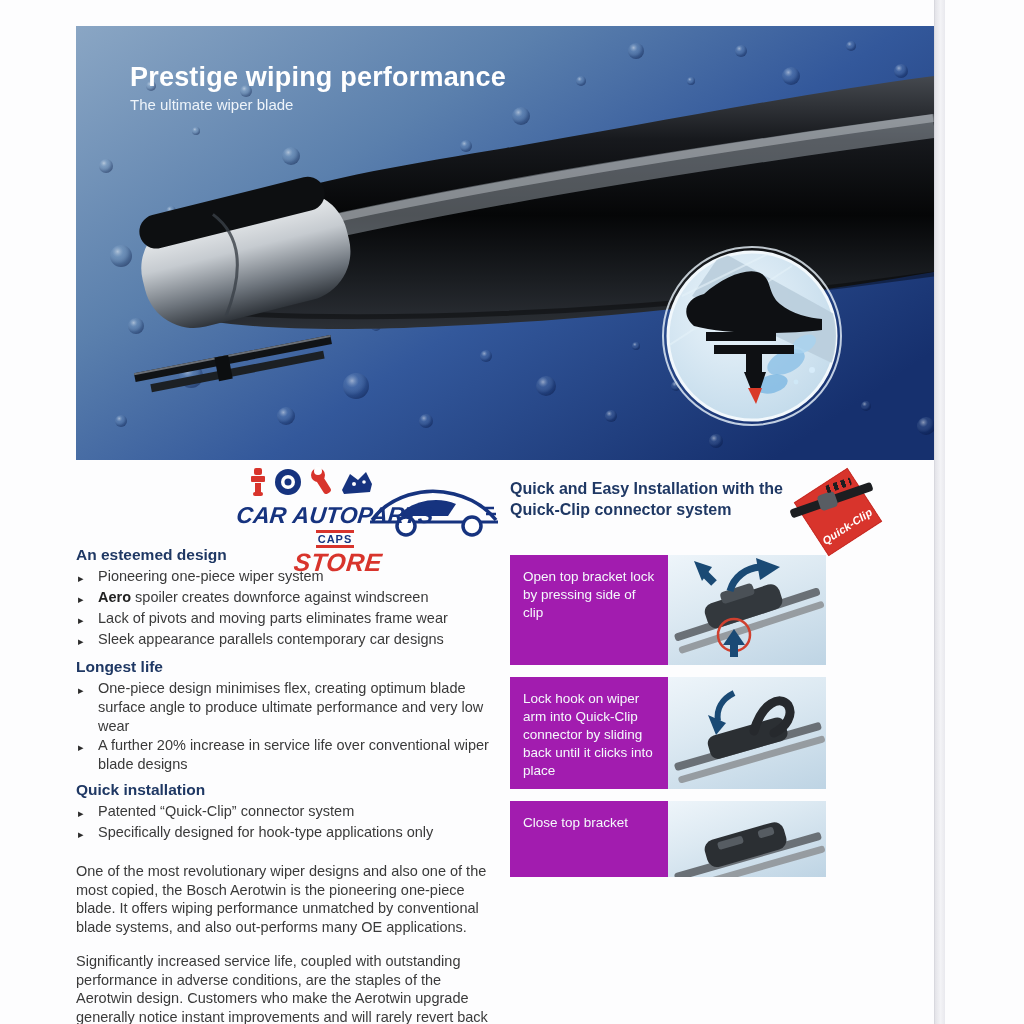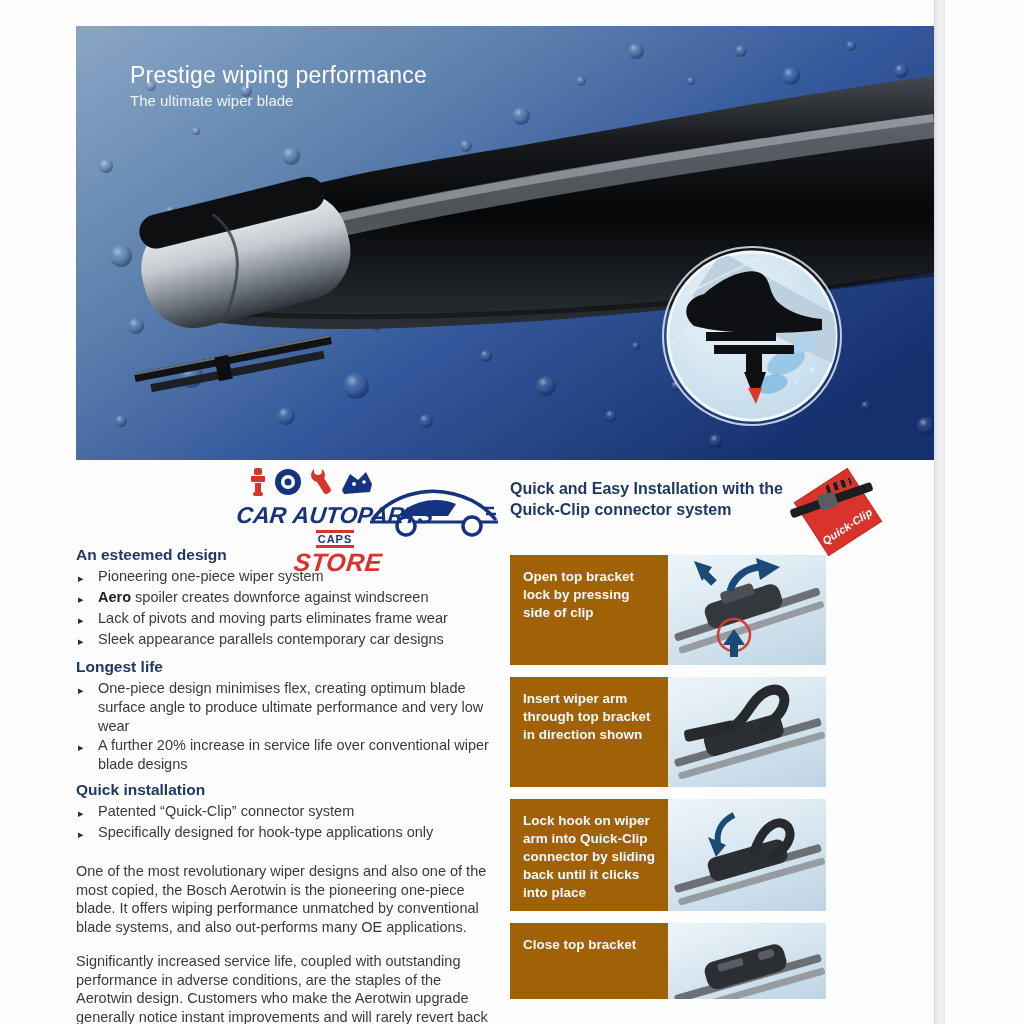--- a/index.html
+++ b/index.html
@@ -7,21 +7,21 @@
   .page { position:relative; width:1024px; height:1024px; background:#fdfdfe; }
 
   
   .page-edge { position:absolute; left:934px; top:0; width:11px; height:1024px;
     background:linear-gradient(90deg,#e3e3e8,#f3f3f6 55%,#e9e9ee); border-left:1px solid #d8d8de; }
 
   
   .hero { position:absolute; left:76px; top:26px; width:858px; height:434px; overflow:hidden; }
   .hero svg { display:block; }
   .hero-text { position:absolute; left:54px; top:36px; color:#fff; }
-  .hero-title { font-size:23px; font-weight:normal; letter-spacing:.2px; }
+  .hero-title { font-size:27px; font-weight:bold; letter-spacing:.2px; }
   .hero-subtitle { font-size:15px; font-weight:normal; color:#eef4fa; margin-top:3px; }
 
   
   .logo { position:absolute; left:220px; top:466px; width:280px; height:92px; }
   .logo-icons { position:absolute; left:26px; top:0; }
   .logo-car { position:absolute; left:148px; top:4px; }
   .logo-textrow { position:absolute; left:0; top:36px; width:230px; text-align:center; }
   .logo-line1 { font-style:italic; font-weight:bold; color:#16337f; font-size:23px; letter-spacing:0; white-space:nowrap; transform:skewX(-6deg); }
   .logo-line2 { display:flex; align-items:center; justify-content:center; margin-top:1px;flex-direction:column; }
   .logo-dash { height:3px; width:38px; background:#d8342c; }
@@ -46,22 +46,22 @@
     transform:rotate(-33deg); box-shadow:0 0 0 1px rgba(170,30,25,.4) inset; }
   .qc-blade-stripe { position:absolute; left:-10px; top:14px; width:86px; height:9px; background:#1c1e21; transform:rotate(14deg); border-radius:3px; }
   .qc-blade-stripe::after { content:""; position:absolute; left:30px; top:-4px; width:18px; height:16px; background:#585d63; border-radius:4px; }
   .qc-dots { position:absolute; right:4px; top:6px; width:26px; height:8px;
     background:repeating-linear-gradient(90deg,#1c1e21 0 4px,transparent 4px 8px); transform:rotate(14deg); border-radius:2px; }
   .qc-label { position:absolute; bottom:9px; left:0; width:100%; text-align:center; color:#fff;
     font-style:italic; font-weight:bold; font-size:11px; letter-spacing:.2px; }
 
   .steps { position:absolute; left:0; top:77px; width:316px; }
   .step { display:flex; margin-bottom:12px; }
-  .step-text { width:158px; flex:0 0 158px; background:#a16207; color:#f5f9fc; font-size:13.5px;
-    line-height:18px; padding:13px 10px 10px 13px;font-weight:bold; }
+  .step-text { width:158px; flex:0 0 158px; background:#a21caf; color:#f5f9fc; font-size:13.5px;
+    line-height:18px; padding:13px 10px 10px 13px; }
   .step-img { flex:1; background:linear-gradient(160deg,#eef5fa 0%,#dcE9f2 40%,#bed4e4 100%); position:relative; overflow:hidden; }
   .step-img svg { display:block; }
   .h110 { height:110px; } .h112 { height:112px; } .h100 { height:76px; }
 </style>
 </head>
 <body>
 
 <div class="page">
 
   <div class="hero">
@@ -315,34 +315,20 @@
             <polygon points="88,3 112,12 92,25" fill="#1a4a75"></polygon>
             <path d="M 46,28 L 36,18" stroke="#1a4a75" stroke-width="8"></path>
             <polygon points="26,6 44,12 34,26" fill="#1a4a75"></polygon>
             <circle cx="66" cy="80" r="16" fill="none" stroke="#d0402f" stroke-width="2.5"></circle>
             <path d="M 66,102 L 66,90" stroke="#1a4a75" stroke-width="8"></path>
             <polygon points="55,90 77,90 66,74" fill="#1a4a75"></polygon>
           </svg>
         </div>
       </div>
 
-      <div class="step h110">
-        <div class="step-text">Insert wiper arm through top bracket in direction shown</div>
-        <div class="step-img h110">
-          <svg width="158" height="110" viewBox="0 0 158 110">
-            <g transform="rotate(-16 78 66)">
-              <rect x="4" y="62" width="152" height="8" rx="3" fill="#6a7076"></rect>
-              <rect x="4" y="76" width="152" height="7" rx="3" fill="#969ca1"></rect>
-              <rect x="38" y="46" width="80" height="24" rx="8" fill="#2b2f33"></rect>
-            </g>
-            <rect x="16" y="48" width="52" height="12" rx="4" fill="#26292d" transform="rotate(-12 42 54)"></rect>
-            <path d="M 64,50 C 78,44 84,20 100,14 C 114,9 120,20 114,32 C 110,40 102,46 96,50" stroke="#26292d" stroke-width="10" fill="none" stroke-linecap="round"></path>
-          </svg>
-        </div>
-      </div>
 
       <div class="step h112">
         <div class="step-text">Lock hook on wiper arm into Quick-Clip connector by sliding back until it clicks into place</div>
         <div class="step-img h112">
           <svg width="158" height="112" viewBox="0 0 158 112">
             <g transform="rotate(-16 78 70)">
               <rect x="4" y="66" width="152" height="8" rx="3" fill="#6a7076"></rect>
               <rect x="4" y="80" width="152" height="7" rx="3" fill="#969ca1"></rect>
               <rect x="42" y="50" width="80" height="24" rx="8" fill="#2b2f33"></rect>
             </g>

